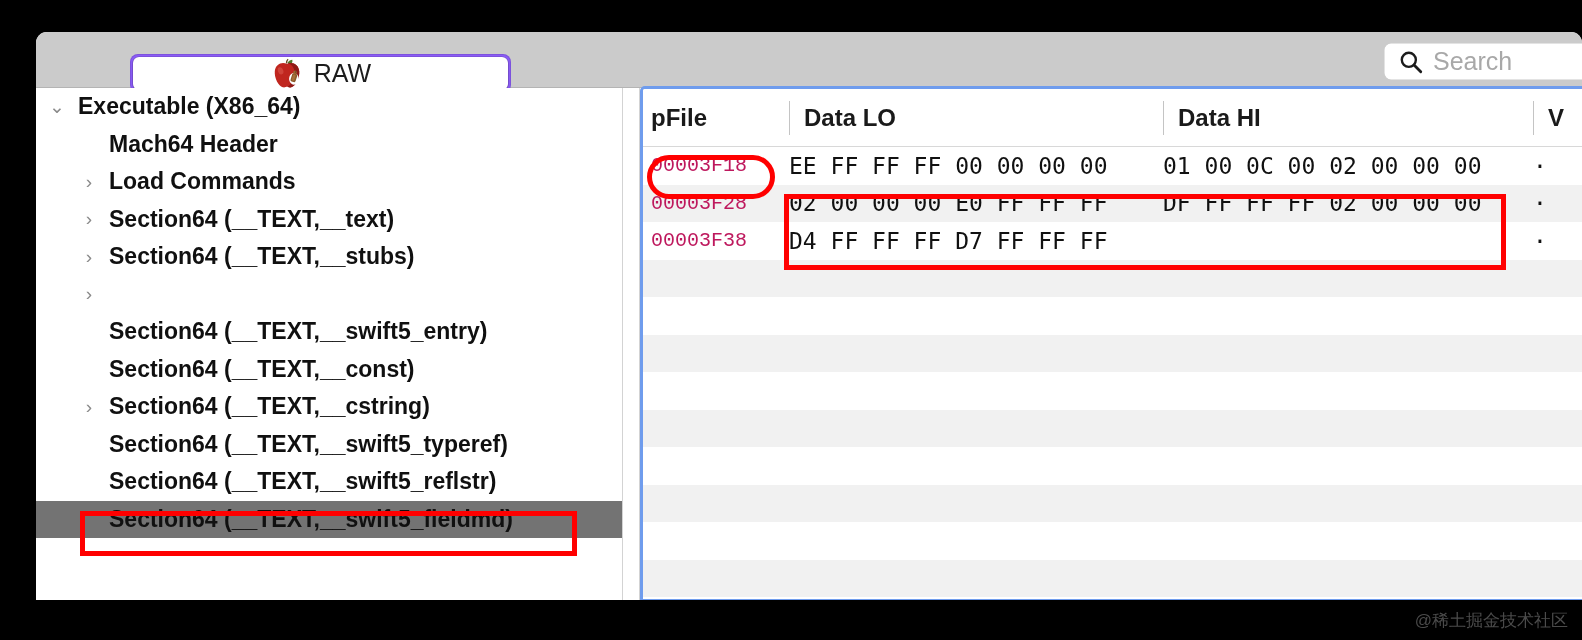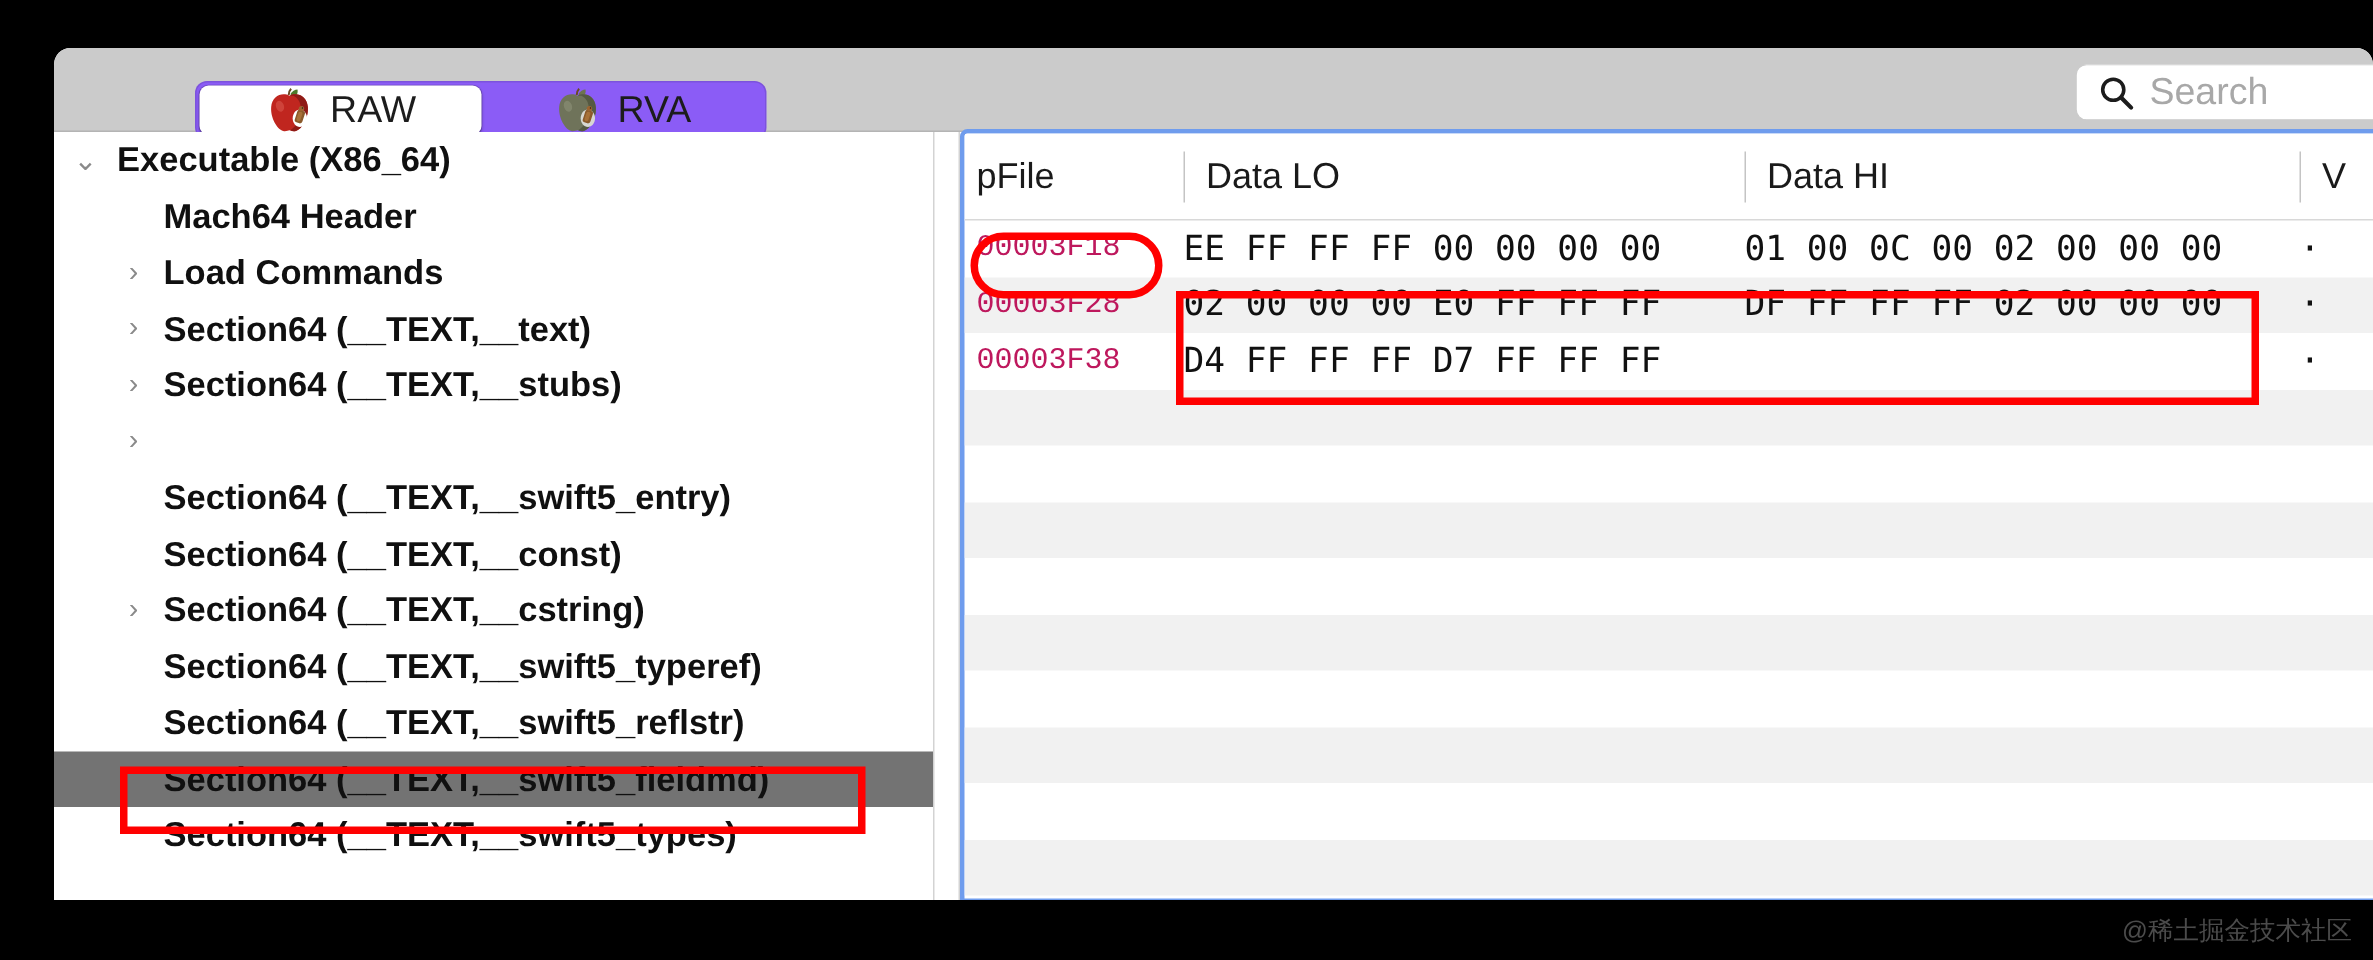--- a/index.html
+++ b/index.html
@@ -143,21 +143,21 @@
     height: 58px;
     display: flex; align-items: center;
     font-size: 24px; color: #1a1a1a;
     white-space: nowrap;
     user-select: none;
   }
   .th .vsep {
     position: absolute; left: 0; top: 12px;
     width: 1px; height: 34px; background: #c4c4c4;
   }
-  .th .thlabel { padding-left: 15px; }
+  .th .thlabel { padding-left: 15px; font-weight: bold; }
 
   .tbody { position: relative; }
   .trow {
     position: relative;
     height: 37.5px;
     display: flex; align-items: center;
     white-space: nowrap;
     user-select: none;
   }
   .trow.alt { background: #f1f1f1; }
@@ -225,36 +225,20 @@
             <ellipse cx="20" cy="26" rx="5" ry="7" fill="#d9564c" opacity=".6" transform="rotate(-20 20 26)"></ellipse>
             <path d="M45 30c5 0 9 5 9 11s-4 11-9 11-9-5-9-11 4-11 9-11z" fill="#ffffff"></path>
             <path d="M46 33c-3 2-5 5-5 8s2 6 5 8z" fill="#eceae2"></path>
             <rect x="40" y="31" width="10" height="16" rx="3" fill="#8a5a2b" transform="rotate(18 45 39)"></rect>
             <rect x="42" y="33" width="5" height="12" rx="2" fill="#a87138" transform="rotate(18 45 39)"></rect>
             <circle cx="47" cy="29" r="3.4" fill="#9c6430"></circle>
             <circle cx="48.3" cy="28.3" r="0.9" fill="#1a1a1a"></circle>
           </svg>
           <span>RAW</span>
         </div>
-        <div class="seg">
-          <svg class="apple-icon" viewBox="0 0 64 64">
-            <path d="M33 11c2-4 6-6 9-6 1 4-1 8-4 10z" fill="#6d7350"></path>
-            <path d="M31 12c0-5 3-8 3-8" stroke="#6b4a22" stroke-width="2.5" fill="none"></path>
-            <path d="M32 13c9-5 22 0 23 14 1 13-7 28-15 30-4 1-6-1-8-1s-4 2-8 1C16 55 8 40 9 27 10 13 23 8 32 13z" fill="#6f735a"></path>
-            <path d="M32 13c9-5 22 0 23 14 1 13-7 28-15 30-3 1-5 0-7-1 8-4 14-18 13-30-1-7-5-11-9-13z" fill="#555942"></path>
-            <ellipse cx="20" cy="26" rx="5" ry="7" fill="#8e9178" opacity=".6" transform="rotate(-20 20 26)"></ellipse>
-            <path d="M45 30c5 0 9 5 9 11s-4 11-9 11-9-5-9-11 4-11 9-11z" fill="#d7d7d2"></path>
-            <path d="M46 33c-3 2-5 5-5 8s2 6 5 8z" fill="#c3c3bd"></path>
-            <rect x="40" y="31" width="10" height="16" rx="3" fill="#8a5a2b" transform="rotate(18 45 39)"></rect>
-            <rect x="42" y="33" width="5" height="12" rx="2" fill="#a87138" transform="rotate(18 45 39)"></rect>
-            <circle cx="47" cy="29" r="3.4" fill="#9c6430"></circle>
-            <circle cx="48.3" cy="28.3" r="0.9" fill="#1a1a1a"></circle>
-          </svg>
-          <span>RVA</span>
-        </div>
       </div>
 
       <div class="searchwrap">
         <svg class="search-icon" viewBox="0 0 24 24">
           <circle cx="10" cy="10" r="6.5" fill="none" stroke="#1c1c1c" stroke-width="2.2"></circle>
           <line x1="14.8" y1="14.8" x2="21" y2="21" stroke="#1c1c1c" stroke-width="2.6" stroke-linecap="round"></line>
         </svg>
         <span class="search-text">Search</span>
       </div>
     </div>
@@ -304,21 +288,20 @@
           <div class="tree-row lvl1">
             <span class="twisty"></span>
             <span class="tree-label">Section64 (__TEXT,__swift5_reflstr)</span>
           </div>
           <div class="tree-row lvl1 selected">
             <span class="twisty"></span>
             <span class="tree-label">Section64 (__TEXT,__swift5_fieldmd)</span>
           </div>
           <div class="tree-row lvl1">
             <span class="twisty"></span>
-            <span class="tree-label">Section64 (__TEXT,__swift5_types)</span>
           </div>
         </div>
 
       <div class="splitter"></div>
 
       <div class="tablepanel">
         <div class="thead" id="thead">
             <div class="th" style="left: 8px;">
               <span class="thlabel" style="padding-left: 0px;">pFile</span>
             </div>

